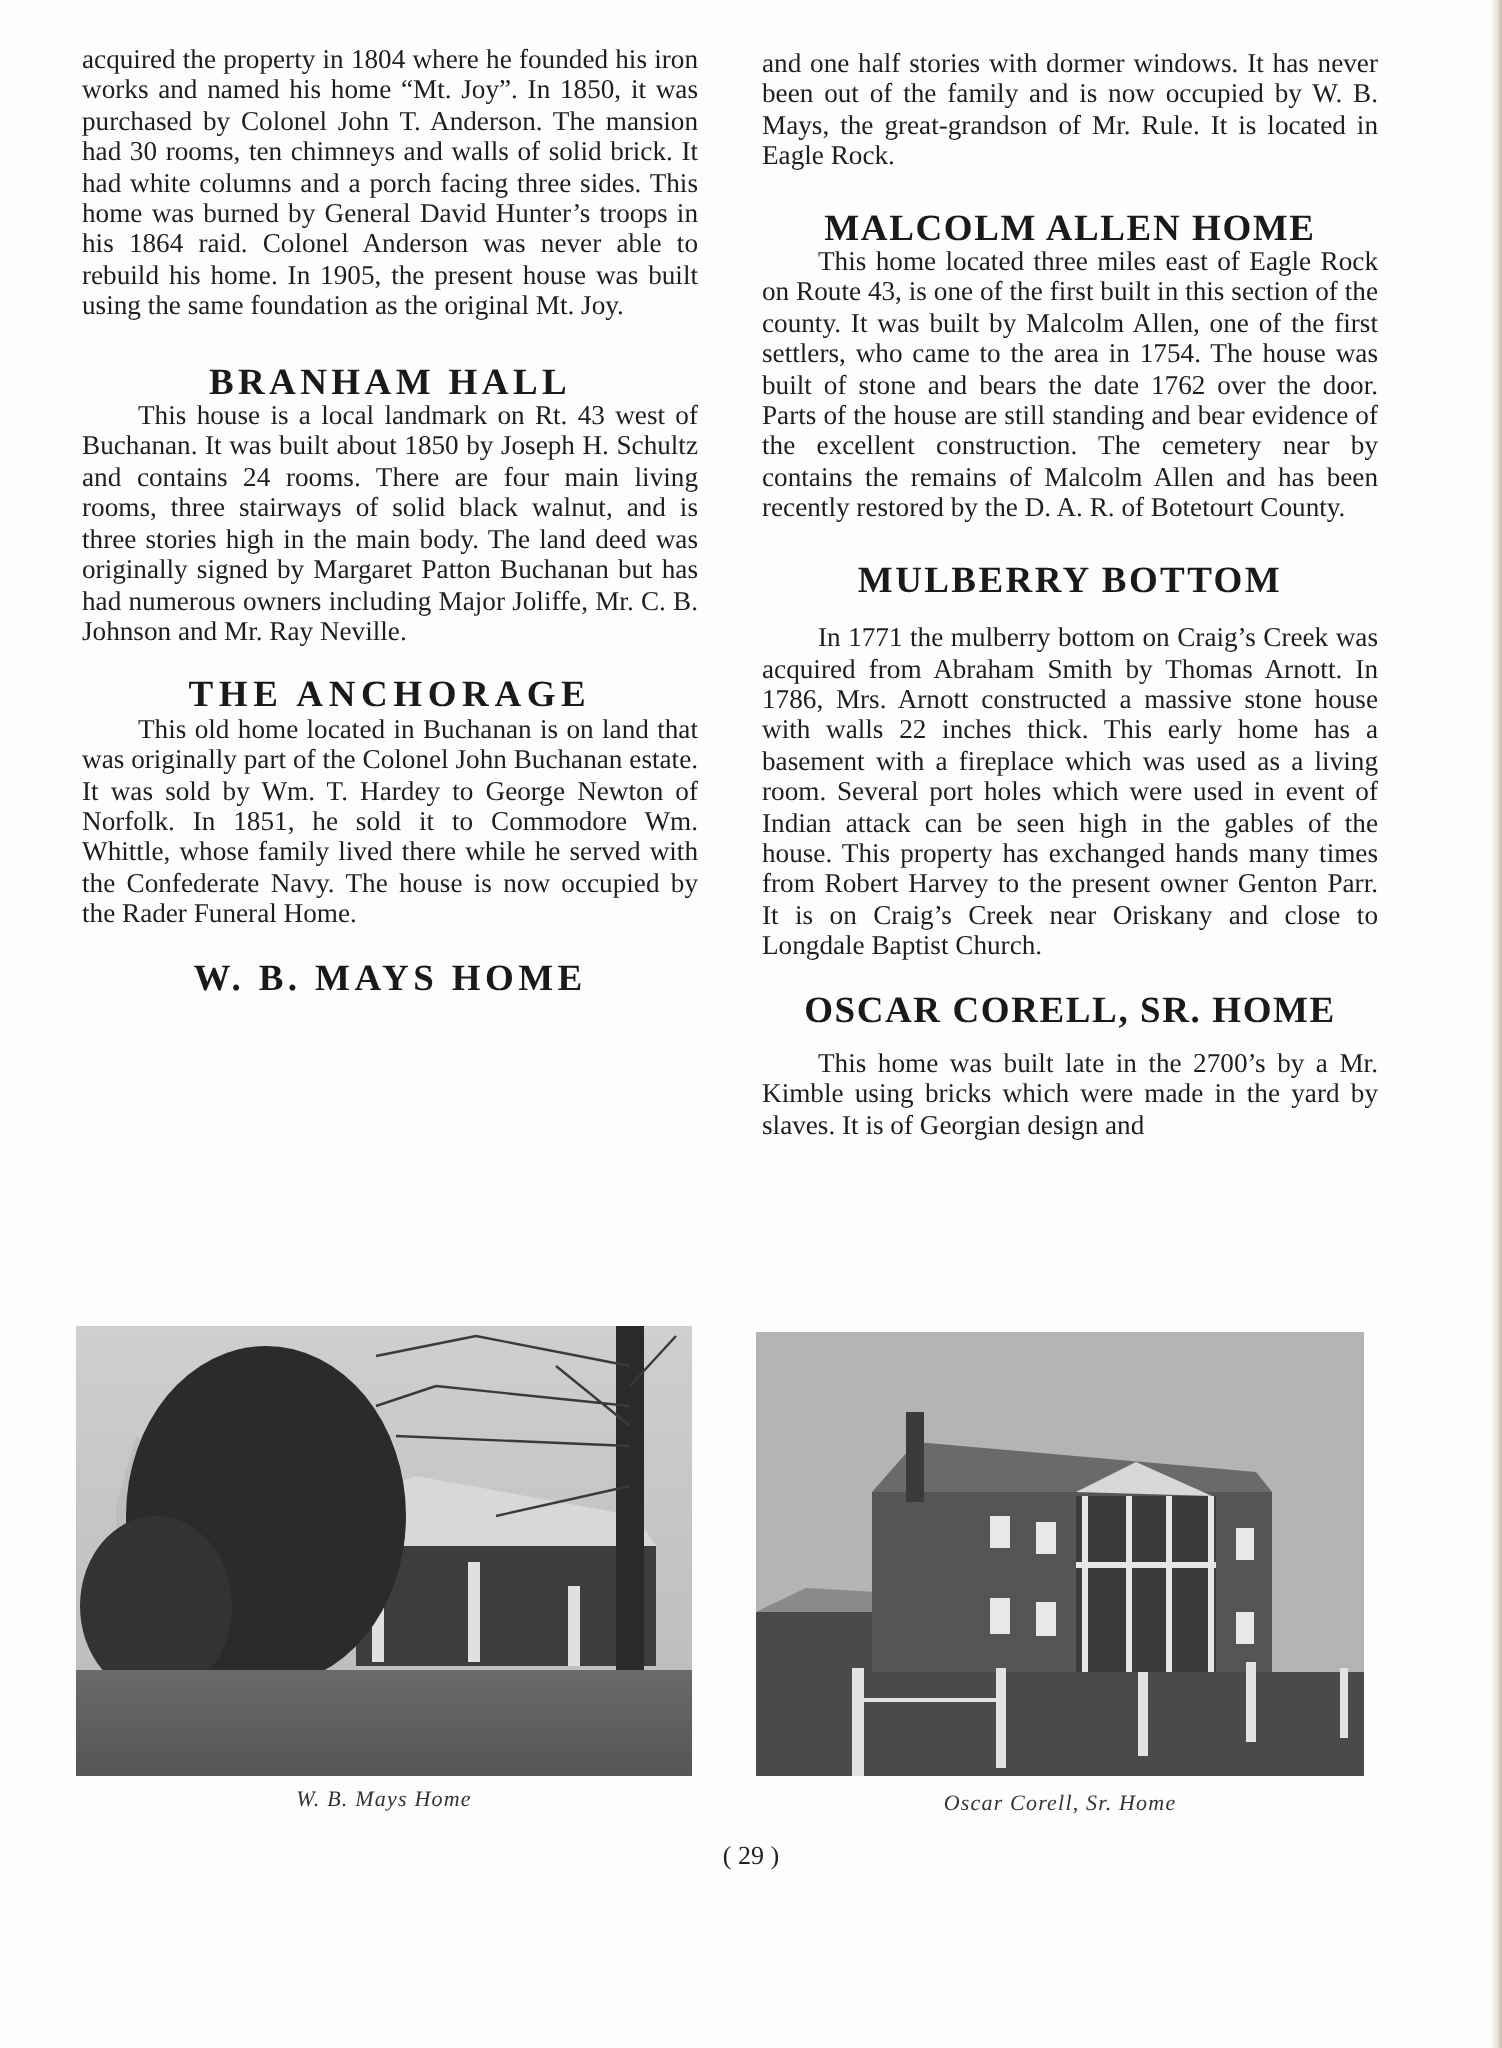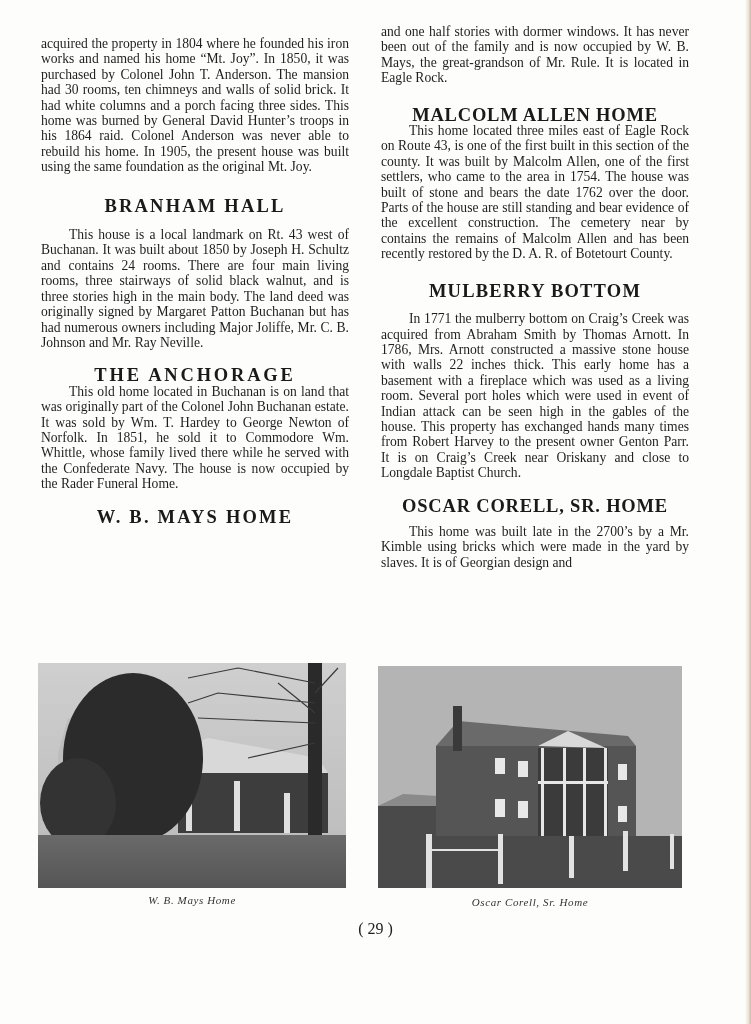--- a/index.html
+++ b/index.html
@@ -3,41 +3,41 @@
 <meta charset="utf-8">
 <style>
   html,body{margin:0;padding:0;}
   body{width:751px;height:1024px;background:#fdfdfb;position:relative;overflow:hidden;
        font-family:"Liberation Serif","DejaVu Serif",serif;color:#1e1e1e;}
   .edge{position:absolute;right:0;top:0;width:6px;height:1024px;
         background:linear-gradient(to right,#fdfdfb,#e8e2d6 60%,#c9bca6);}
   .col{position:absolute;width:308px;font-size:13.6px;line-height:15.4px;}
   .col p{margin:0;text-align:justify;text-align-last:left;}
   .col p.indent{text-indent:28px;}
-  #col-left{left:41px;top:36px;}
+  #col-left{left:41px;top:22px;}
   #col-right{left:381px;top:24px;}
   h2{margin:0;text-align:center;font-weight:bold;font-size:18.5px;letter-spacing:2.2px;
      font-family:"Liberation Serif","DejaVu Serif",serif;color:#1a1a1a;}
   .photo{position:absolute;overflow:hidden;}
   #photo-left{left:38px;top:663px;width:308px;height:225px;}
   #photo-right{left:378px;top:666px;width:304px;height:222px;}
   .caption{position:absolute;font-style:italic;font-size:11px;letter-spacing:0.6px;text-align:center;color:#333;}
   #cap-left{left:38px;width:308px;top:894px;}
   #cap-right{left:378px;width:304px;top:896px;}
-  #page-num{position:absolute;left:0;width:751px;text-align:center;top:920px;font-size:16px;color:#222;}
+  #page-num{position:absolute;left:0;width:751px;text-align:center;top:920px;font-size:13px;color:#222;}
 </style>
 </head>
 <body>
 
 <div class="edge"></div>
 
 <div id="col-left" class="col">
   <p>acquired the property in 1804 where he founded his iron works and named his home “Mt. Joy”. In 1850, it was purchased by Colonel John T. Anderson. The mansion had 30 rooms, ten chimneys and walls of solid brick. It had white columns and a porch facing three sides. This home was burned by General David Hunter’s troops in his 1864 raid. Colonel Anderson was never able to rebuild his home. In 1905, the present house was built using the same foundation as the original Mt. Joy.</p>
 
-  <h2 style="margin-top:24px;margin-bottom:13px;">BRANHAM HALL</h2>
+  <h2 style="margin-top:24px;">BRANHAM HALL</h2>
   <p class="indent">This house is a local landmark on Rt. 43 west of Buchanan. It was built about 1850 by Joseph H. Schultz and contains 24 rooms. There are four main living rooms, three stairways of solid black walnut, and is three stories high in the main body. The land deed was originally signed by Margaret Patton Buchanan but has had numerous owners including Major Joliffe, Mr. C. B. Johnson and Mr. Ray Neville.</p>
 
   <h2 style="margin-top:18px;letter-spacing:2.8px;">THE ANCHORAGE</h2>
   <p class="indent">This old home located in Buchanan is on land that was originally part of the Colonel John Buchanan estate. It was sold by Wm. T. Hardey to George Newton of Norfolk. In 1851, he sold it to Commodore Wm. Whittle, whose family lived there while he served with the Confederate Navy. The house is now occupied by the Rader Funeral Home.</p>
 
   <h2 style="margin-top:18px;margin-bottom:12px;">W. B. MAYS HOME</h2>
 </div>
 
 <div id="col-right" class="col">
   <p>and one half stories with dormer windows. It has never been out of the family and is now occupied by W. B. Mays, the great-grandson of Mr. Rule. It is located in Eagle Rock.</p>

